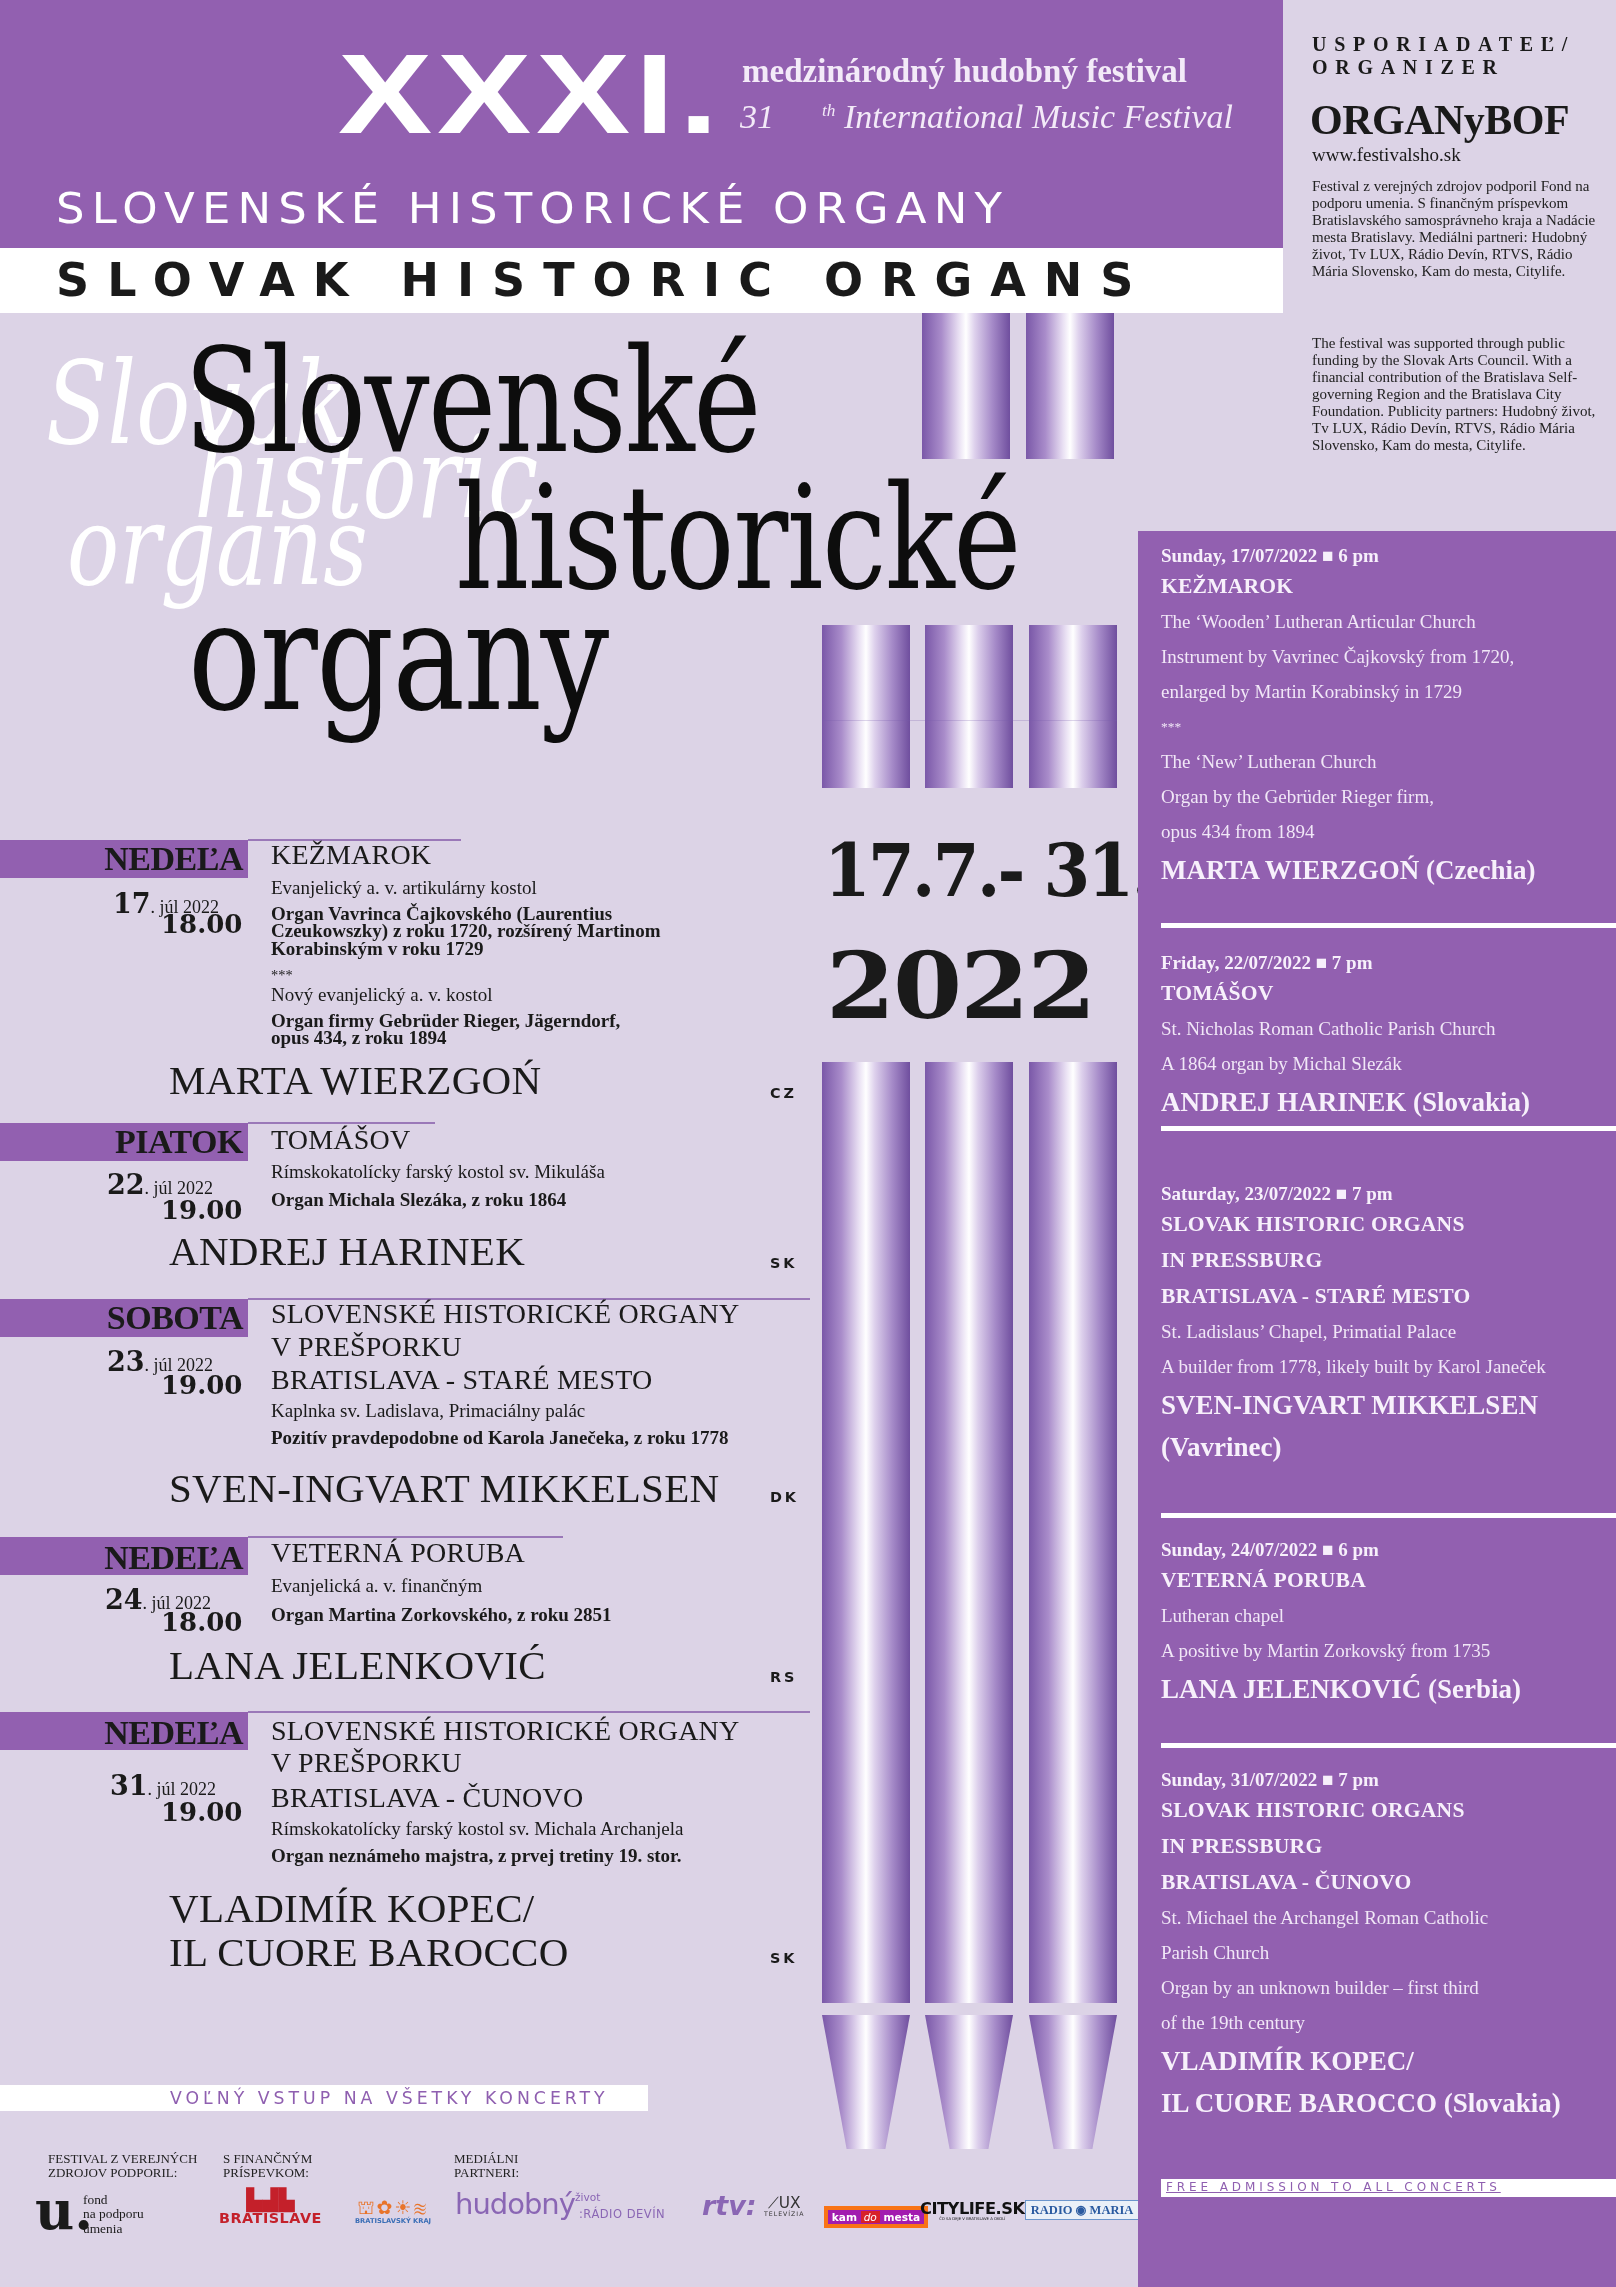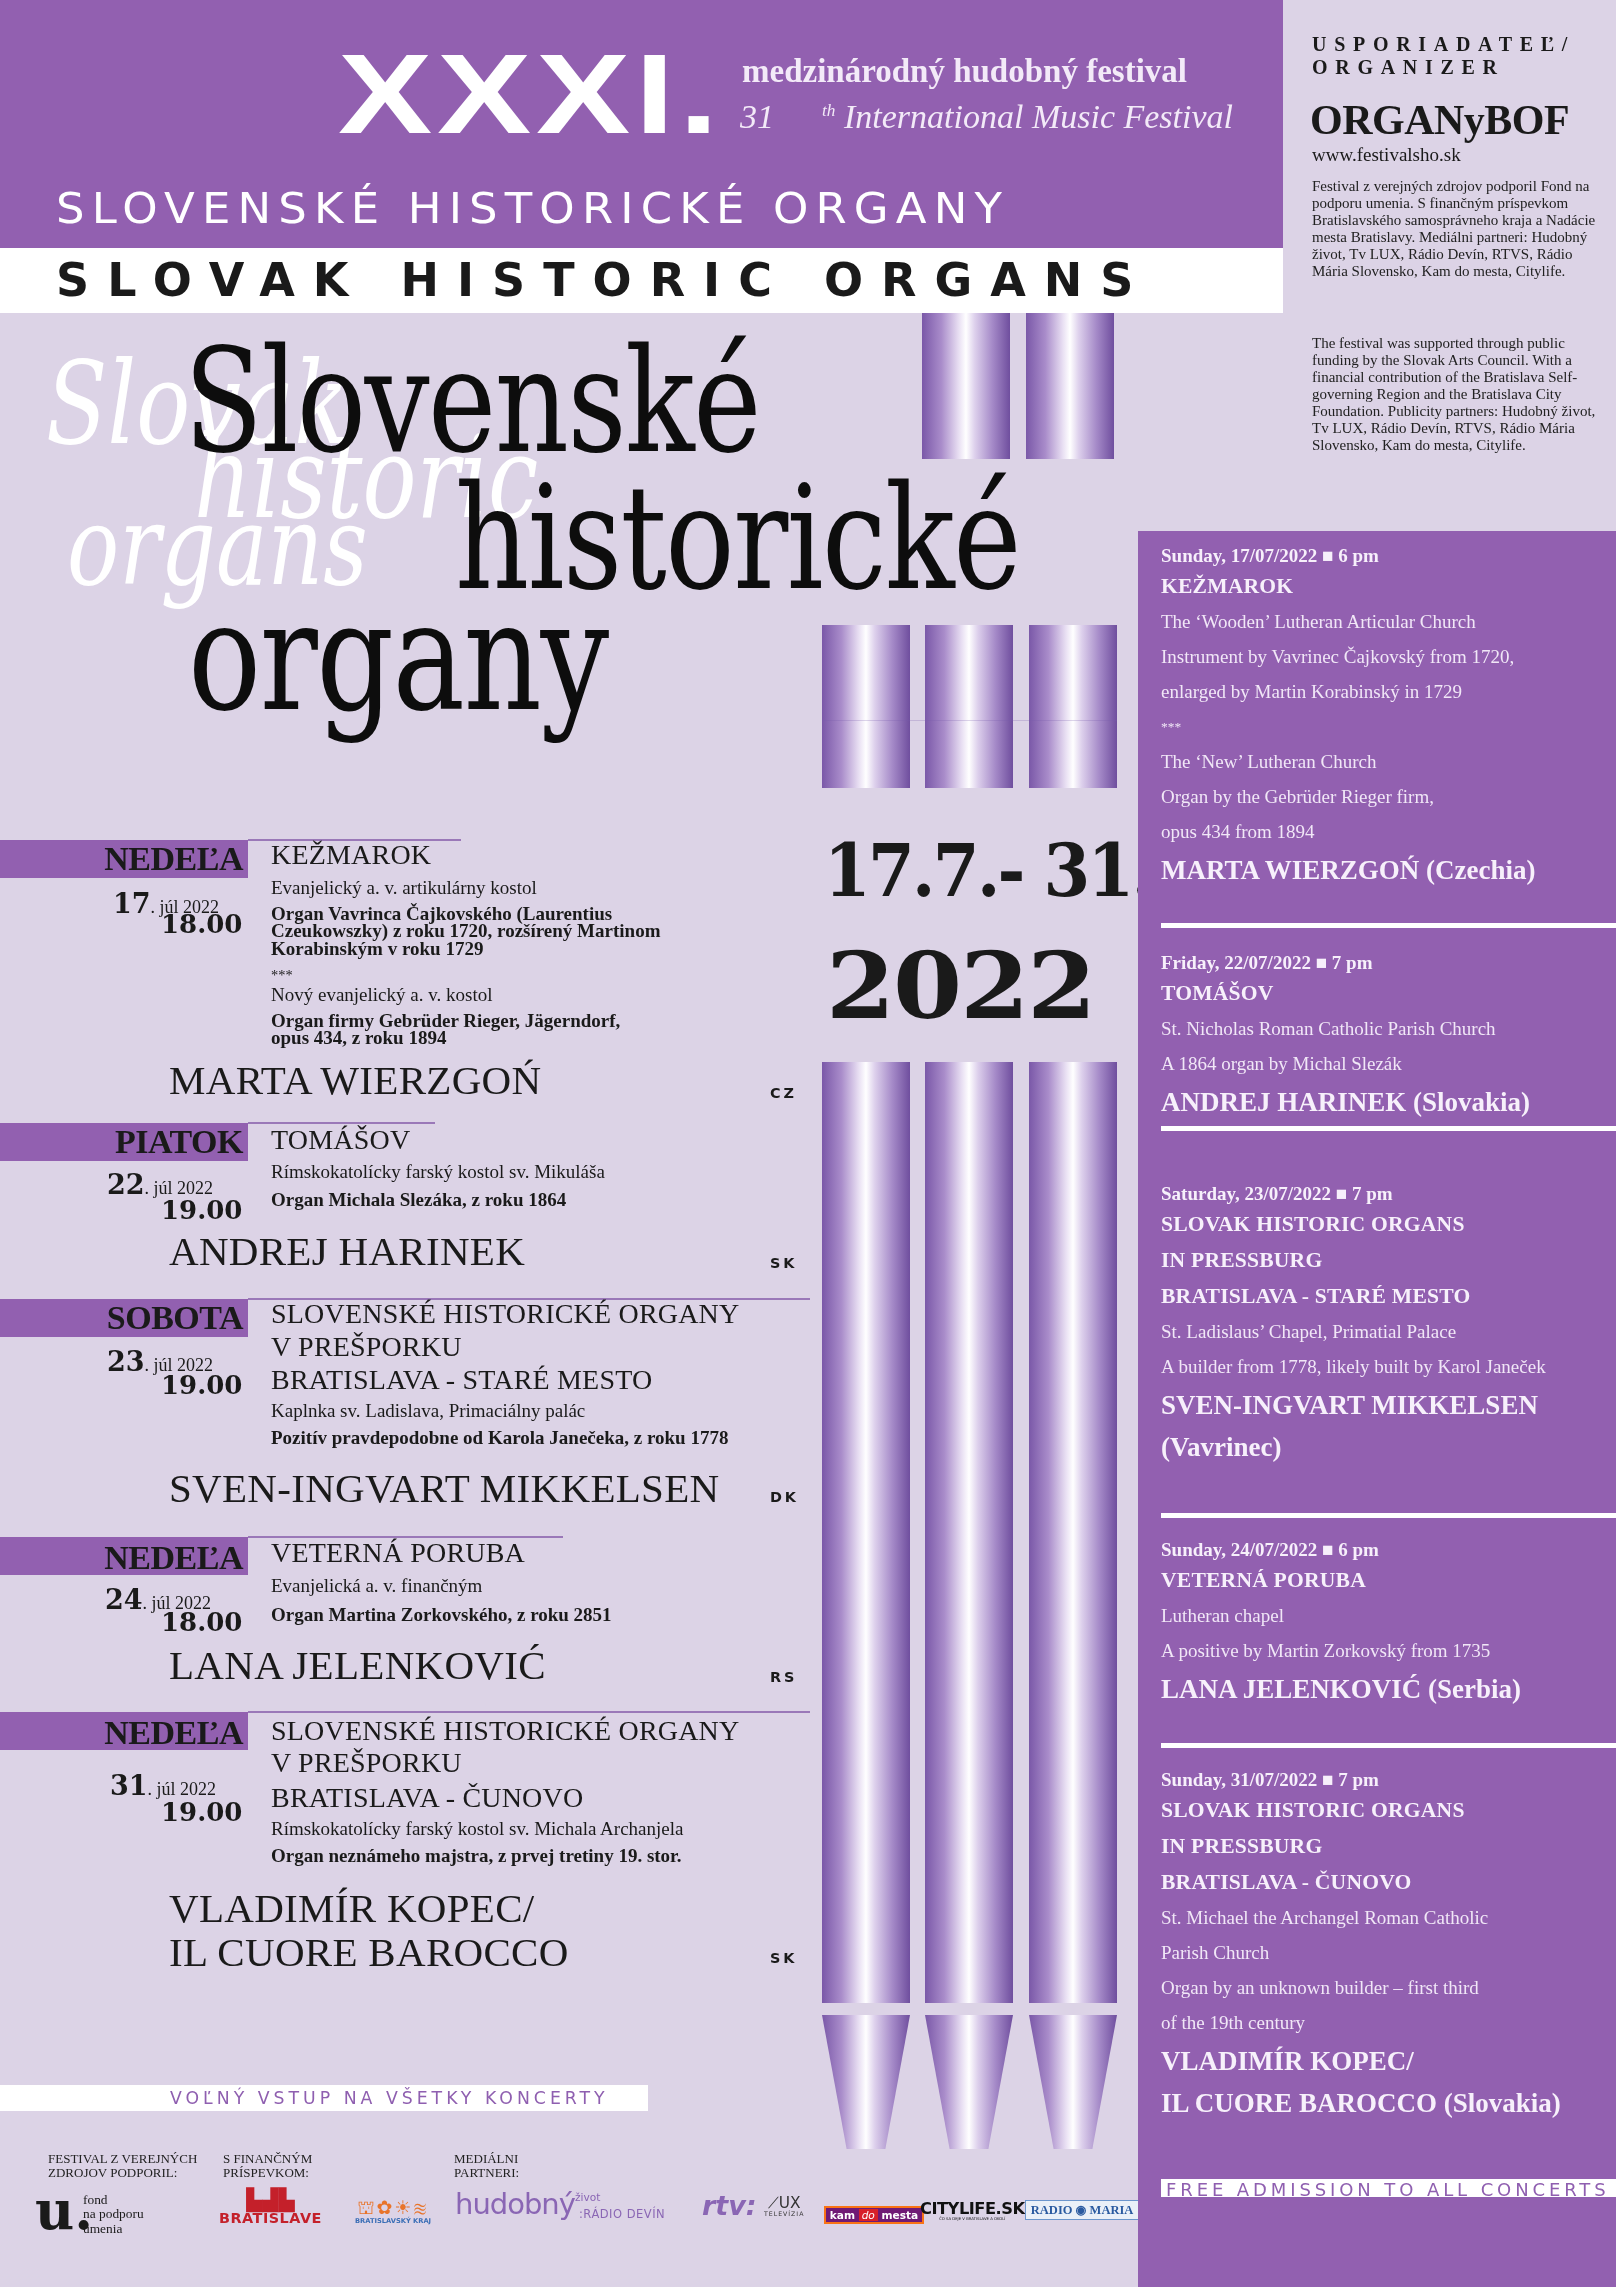--- a/index.html
+++ b/index.html
@@ -123,42 +123,42 @@
   .bk-logo .icons { font-size: 19px; line-height: 1; letter-spacing: 1.9px; }
   .bk-logo .word { font-family: "DejaVu Sans", sans-serif; font-weight: 700; font-size: 6.7px; color: #3a6eb6; }
   .hz-logo { left: 455px; top: 2190px; font-family: "DejaVu Sans", sans-serif; color: #8a66b4; font-size: 29px; letter-spacing: -1px; line-height: 1; }
   .hz-logo sup { font-size: 10.6px; letter-spacing: 0; vertical-align: 13.4px; }
   .rd-logo { left: 579px; top: 2207px; font-family: "DejaVu Sans", sans-serif; color: #8a66b4; font-size: 11.5px; letter-spacing: 0.5px; }
   .rtv-logo { left: 702px; top: 2192px; font-family: "DejaVu Sans", sans-serif; font-weight: 700; color: #8a66b4; font-size: 27px; font-style: italic; line-height: 1; }
   .lux-logo { left: 764px; top: 2196px; font-family: "DejaVu Sans", sans-serif; color: #333; text-align: center; line-height: 1; }
   .lux-logo .a { font-size: 15.4px; }
   .lux-logo .b { font-size: 6.2px; letter-spacing: 1px; }
   .kdm-logo {
-    left: 824px; top: 2206px; background: #701a75; color: #fff; font-family: "DejaVu Sans", sans-serif; font-weight: 700;
-    font-size: 10.6px; padding: 1.9px 3.8px; line-height: 1; white-space: nowrap; border: 2px solid #f97316;
+    left: 824px; top: 2206px; background: #a21caf; color: #fff; font-family: "DejaVu Sans", sans-serif; font-weight: 700;
+    font-size: 10.6px; padding: 1.9px 3.8px; line-height: 1; white-space: nowrap; border: 4px solid #f97316;
   }
   .kdm-logo .mid { background: #d8202a; padding: 0 2.9px; font-style: italic; font-weight: 400; }
   .cl-logo { left: 920px; top: 2201px; font-family: "DejaVu Sans", sans-serif; font-weight: 700; color: #111; font-size: 16.3px; letter-spacing: -0.5px; line-height: 1; }
   .cl-logo .s { display: block; font-size: 3.8px; letter-spacing: 0; font-weight: 400; text-align: center; }
   .rm-logo {
     left: 1025px; top: 2200px; font-family: "Liberation Serif", serif; font-weight: 700; color: #2a5aa0; font-size: 12.5px;
     border: 1px solid #6b95cc; background: #eaf0f8; padding: 2.9px 4.8px; line-height: 1; white-space: nowrap;
   }
 
   
   .panel { left: 1138px; top: 531px; width: 478px; height: 1756px; background: #9260b0; }
   .ev { position: absolute; left: 1161px; color: #f7f0fb; font-family: "Liberation Serif", serif; }
   .ev .when { font-weight: 700; font-size: 19px; line-height: 24px; white-space: nowrap; }
   .ev .place { font-weight: 700; font-size: 21.6px; line-height: 36px; white-space: nowrap; letter-spacing: 0.2px; }
   .ev .desc { font-size: 19px; line-height: 35px; white-space: nowrap; color: #f1e7f7; }
   .ev .artist { font-weight: 700; font-size: 27px; line-height: 42px; white-space: nowrap; }
   .ev-rule { left: 1161px; width: 456px; height: 4.8px; background: #ffffff; }
   .free-en-band { left: 1161px; top: 2179px; width: 456px; height: 18px; background: #ffffff; }
   .free-en {
-    left: 1166px; top: 2181px; font-family: "DejaVu Sans", sans-serif; font-size: 18px; color: #8f5fb0;
+    left: 1166px; top: 2181px; font-family: "DejaVu Sans", sans-serif; font-size: 12px; color: #8f5fb0;
     letter-spacing: 3.9px; white-space: nowrap; line-height: 1; text-decoration: underline;
   }
 </style>
 </head>
 <body>
 
 <div class="abs top-band"></div>
 <div class="abs xxxi">XXXI.</div>
 <div class="abs sub-sk">medzinárodný hudobný festival</div>
 <div class="abs sub-en"><span>31</span><sup>th</sup><span> International Music Festival</span></div>

